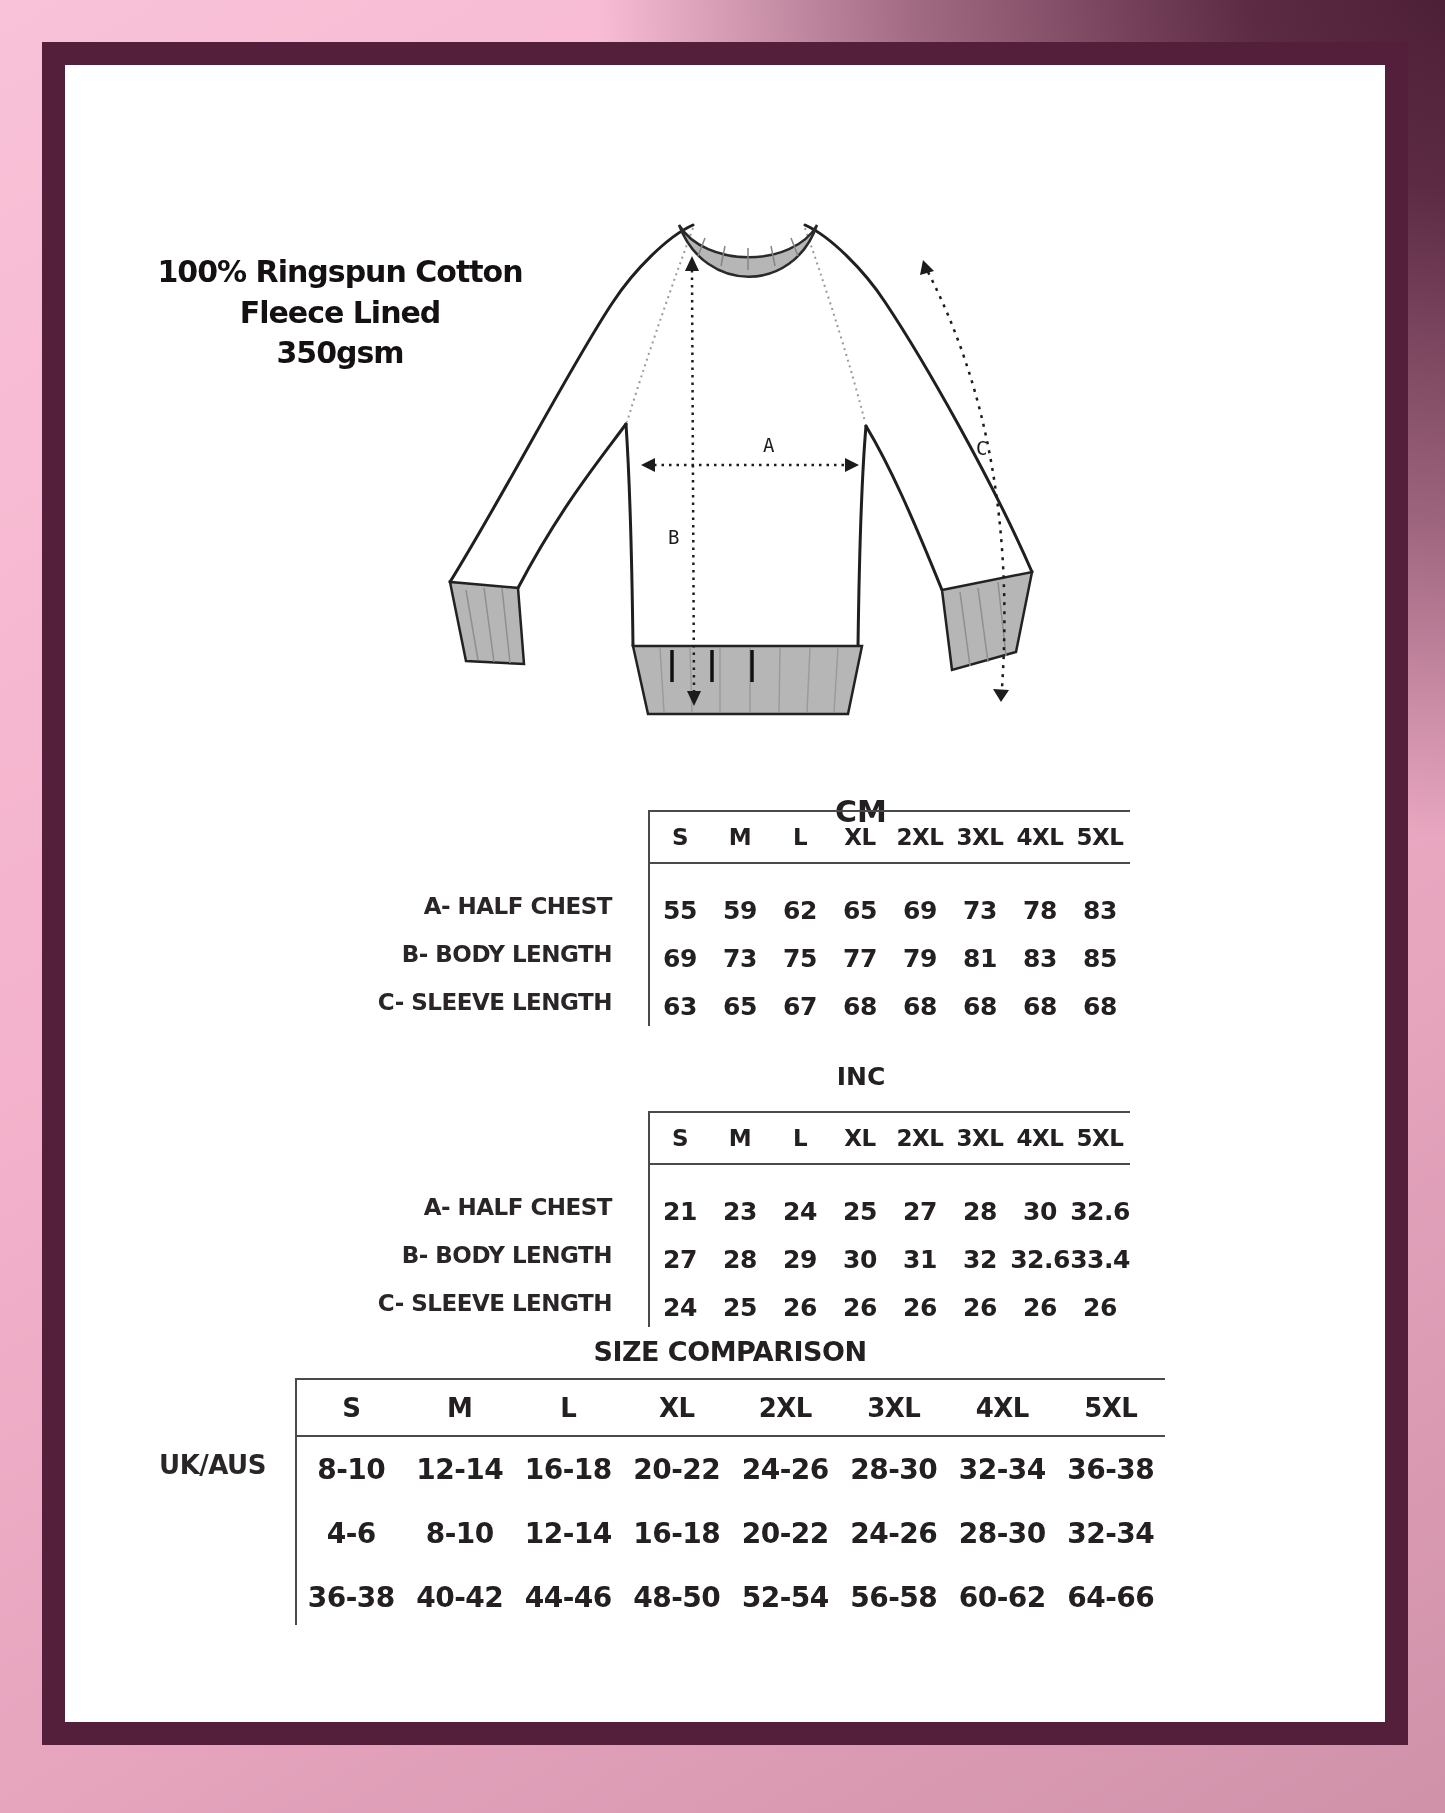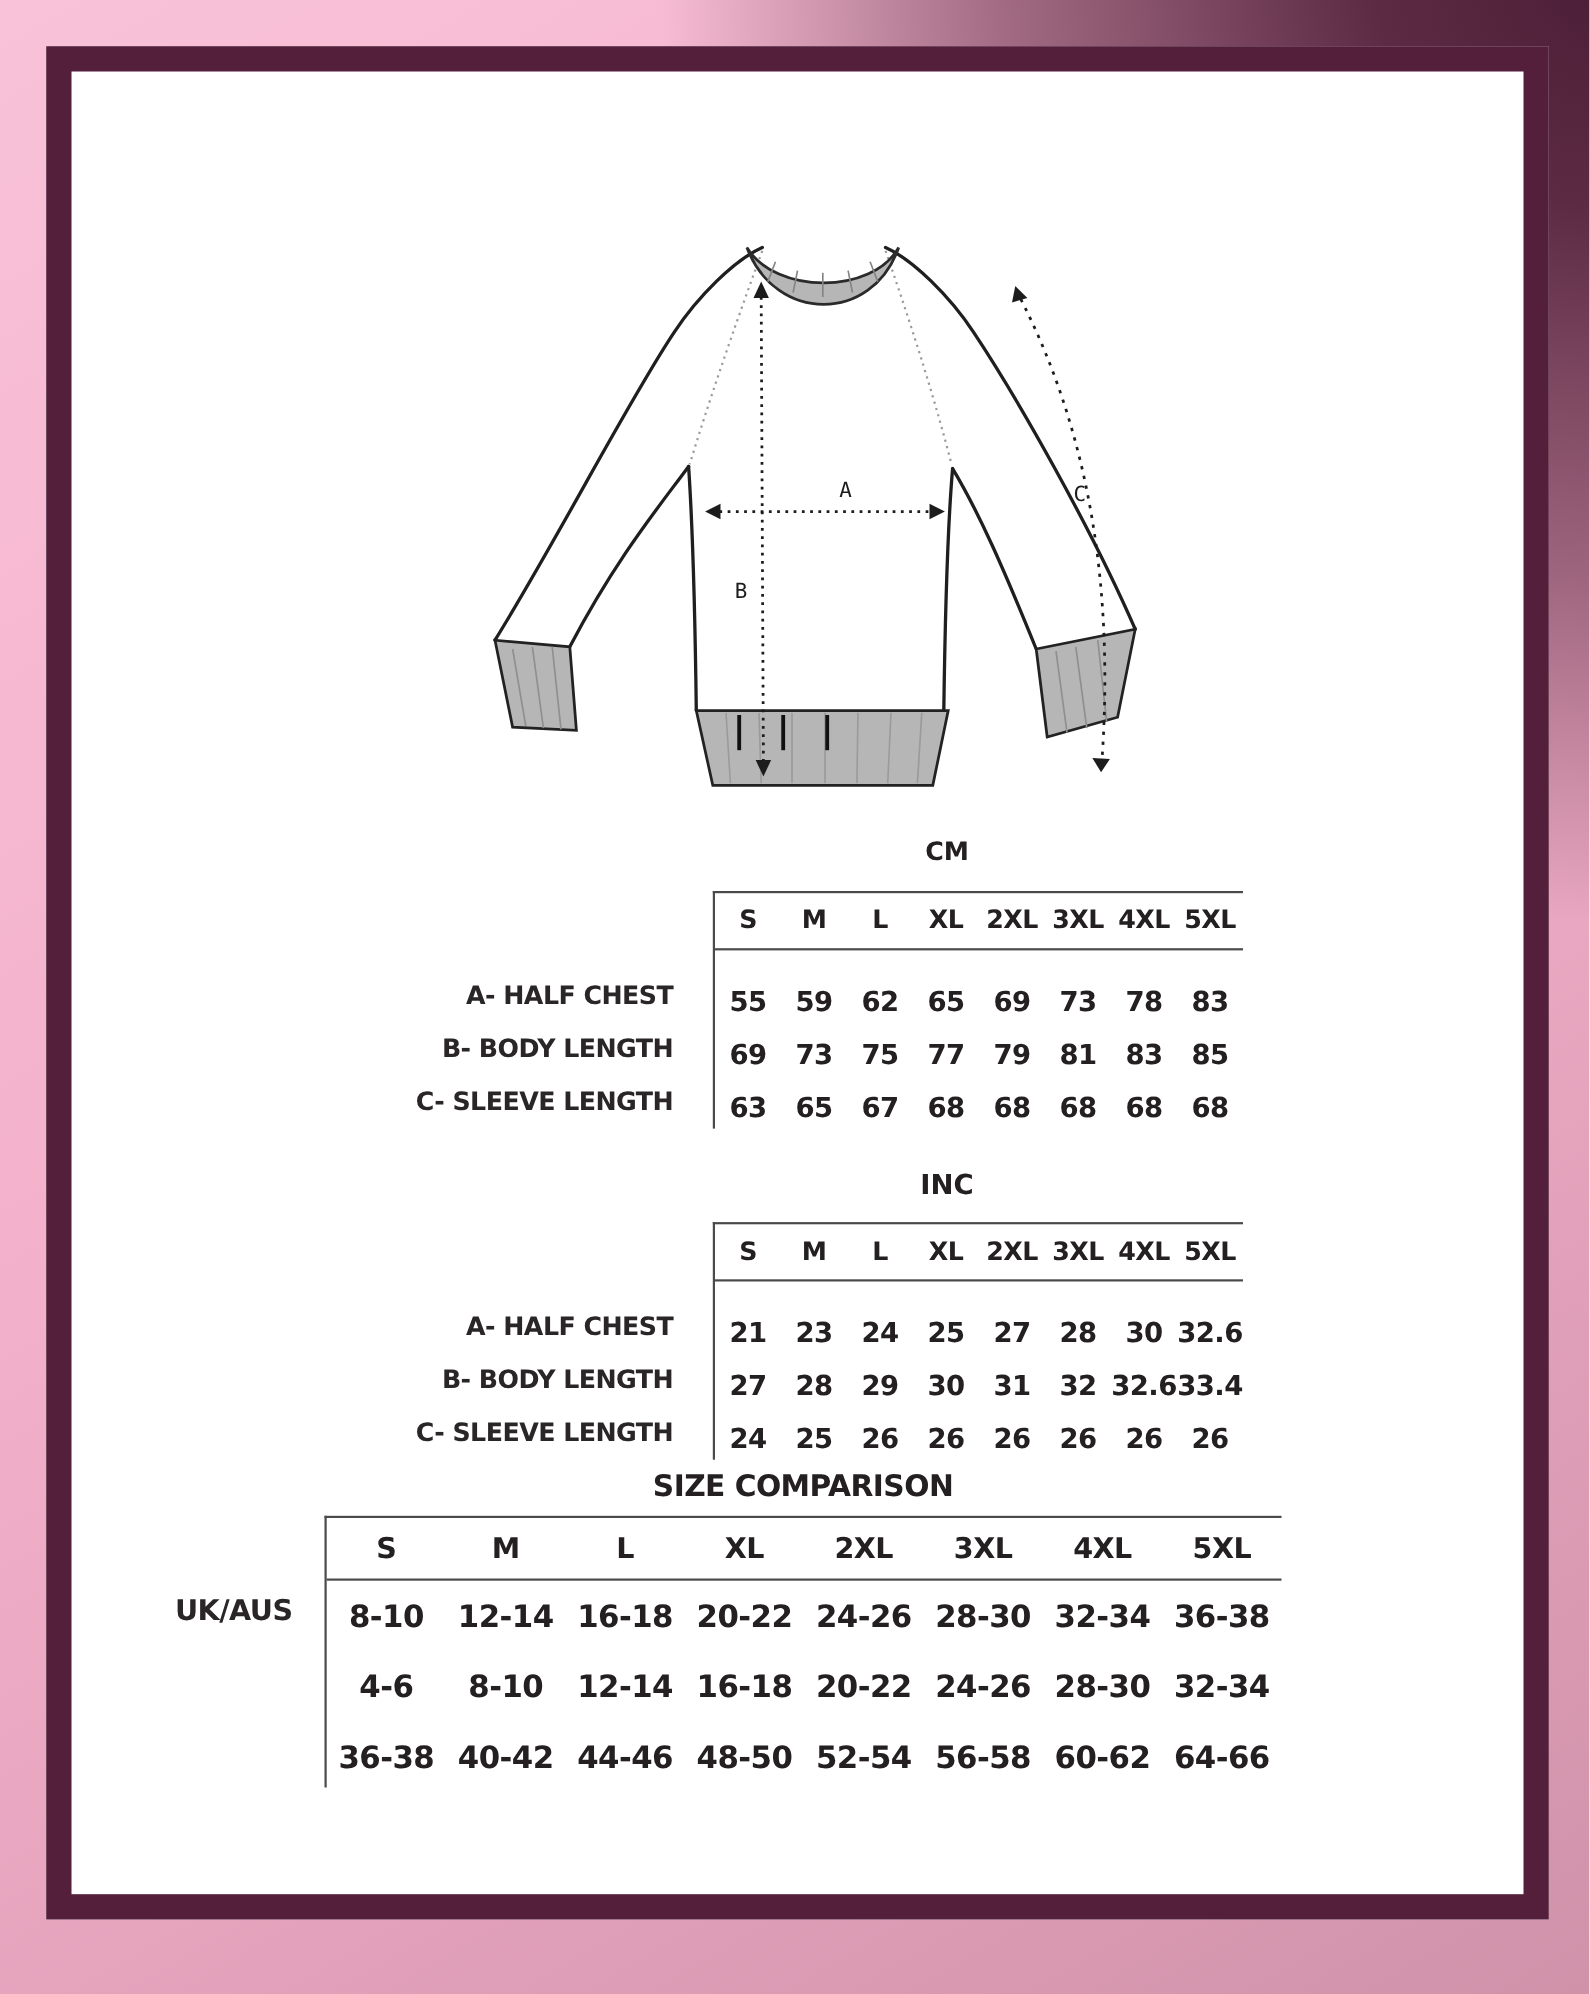--- a/index.html
+++ b/index.html
@@ -36,33 +36,38 @@
   .meas .vrow.hdr{height:50px;border-bottom:2.5px solid #4a4a4a;font-size:23px;}
   .meas .vrow.datarow{height:48px;font-size:25px;}
   
   .cmp .labels{width:165px;padding-top:55px;}
   .cmp .label-cell{height:64px;justify-content:center;font-size:26px;letter-spacing:-0.5px;}
   .cmp .vals{width:870px;height:247px;}
   .cmp .vrow{grid-template-columns:repeat(8,1fr);}
   .cmp .vrow.hdr{height:55px;border-bottom:2.5px solid #4a4a4a;font-size:26px;}
   .cmp .vrow.datarow{height:64px;font-size:28px;}
   
-  .cm-title{left:620px;top:762px;width:482px;font-size:23px;}
+  .cm-title{left:620px;top:794px;width:482px;font-size:30px;}
   .inc-title{left:620px;top:1062px;width:482px;font-size:25px;}
   .cmp-title{left:295px;top:1336px;width:870px;font-size:27px;letter-spacing:-0.5px;}
   
   .diagram{position:absolute;left:420px;top:180px;}
   .meas-label{font-family:"DejaVu Sans Mono","DejaVu Sans",sans-serif;font-size:19px;fill:#1c1c1c;}
 </style>
 </head>
 <body>
 
 <div class="canvas">
   <div class="frame"></div>
 
+  <div class="fabric-info">
+    <div>100% Ringspun Cotton</div>
+    <div>Fleece Lined</div>
+    <div>350gsm</div>
+  </div>
 
   <svg class="diagram" width="620" height="565" viewBox="0 0 620 565">
     <g fill="none" stroke="#1f1f1f" stroke-width="3" stroke-linecap="round" stroke-linejoin="round">
 
       <path d="M273,45 C248,56 214,90 193,122 C152,183 88,308 30,402"></path>
       <path d="M385,45 C410,56 444,90 465,122 C505,182 572,300 612,392"></path>
 
       <path d="M98,408 C140,328 178,282 206,244"></path>
       <path d="M522,410 C492,336 470,286 446,246"></path>
 

